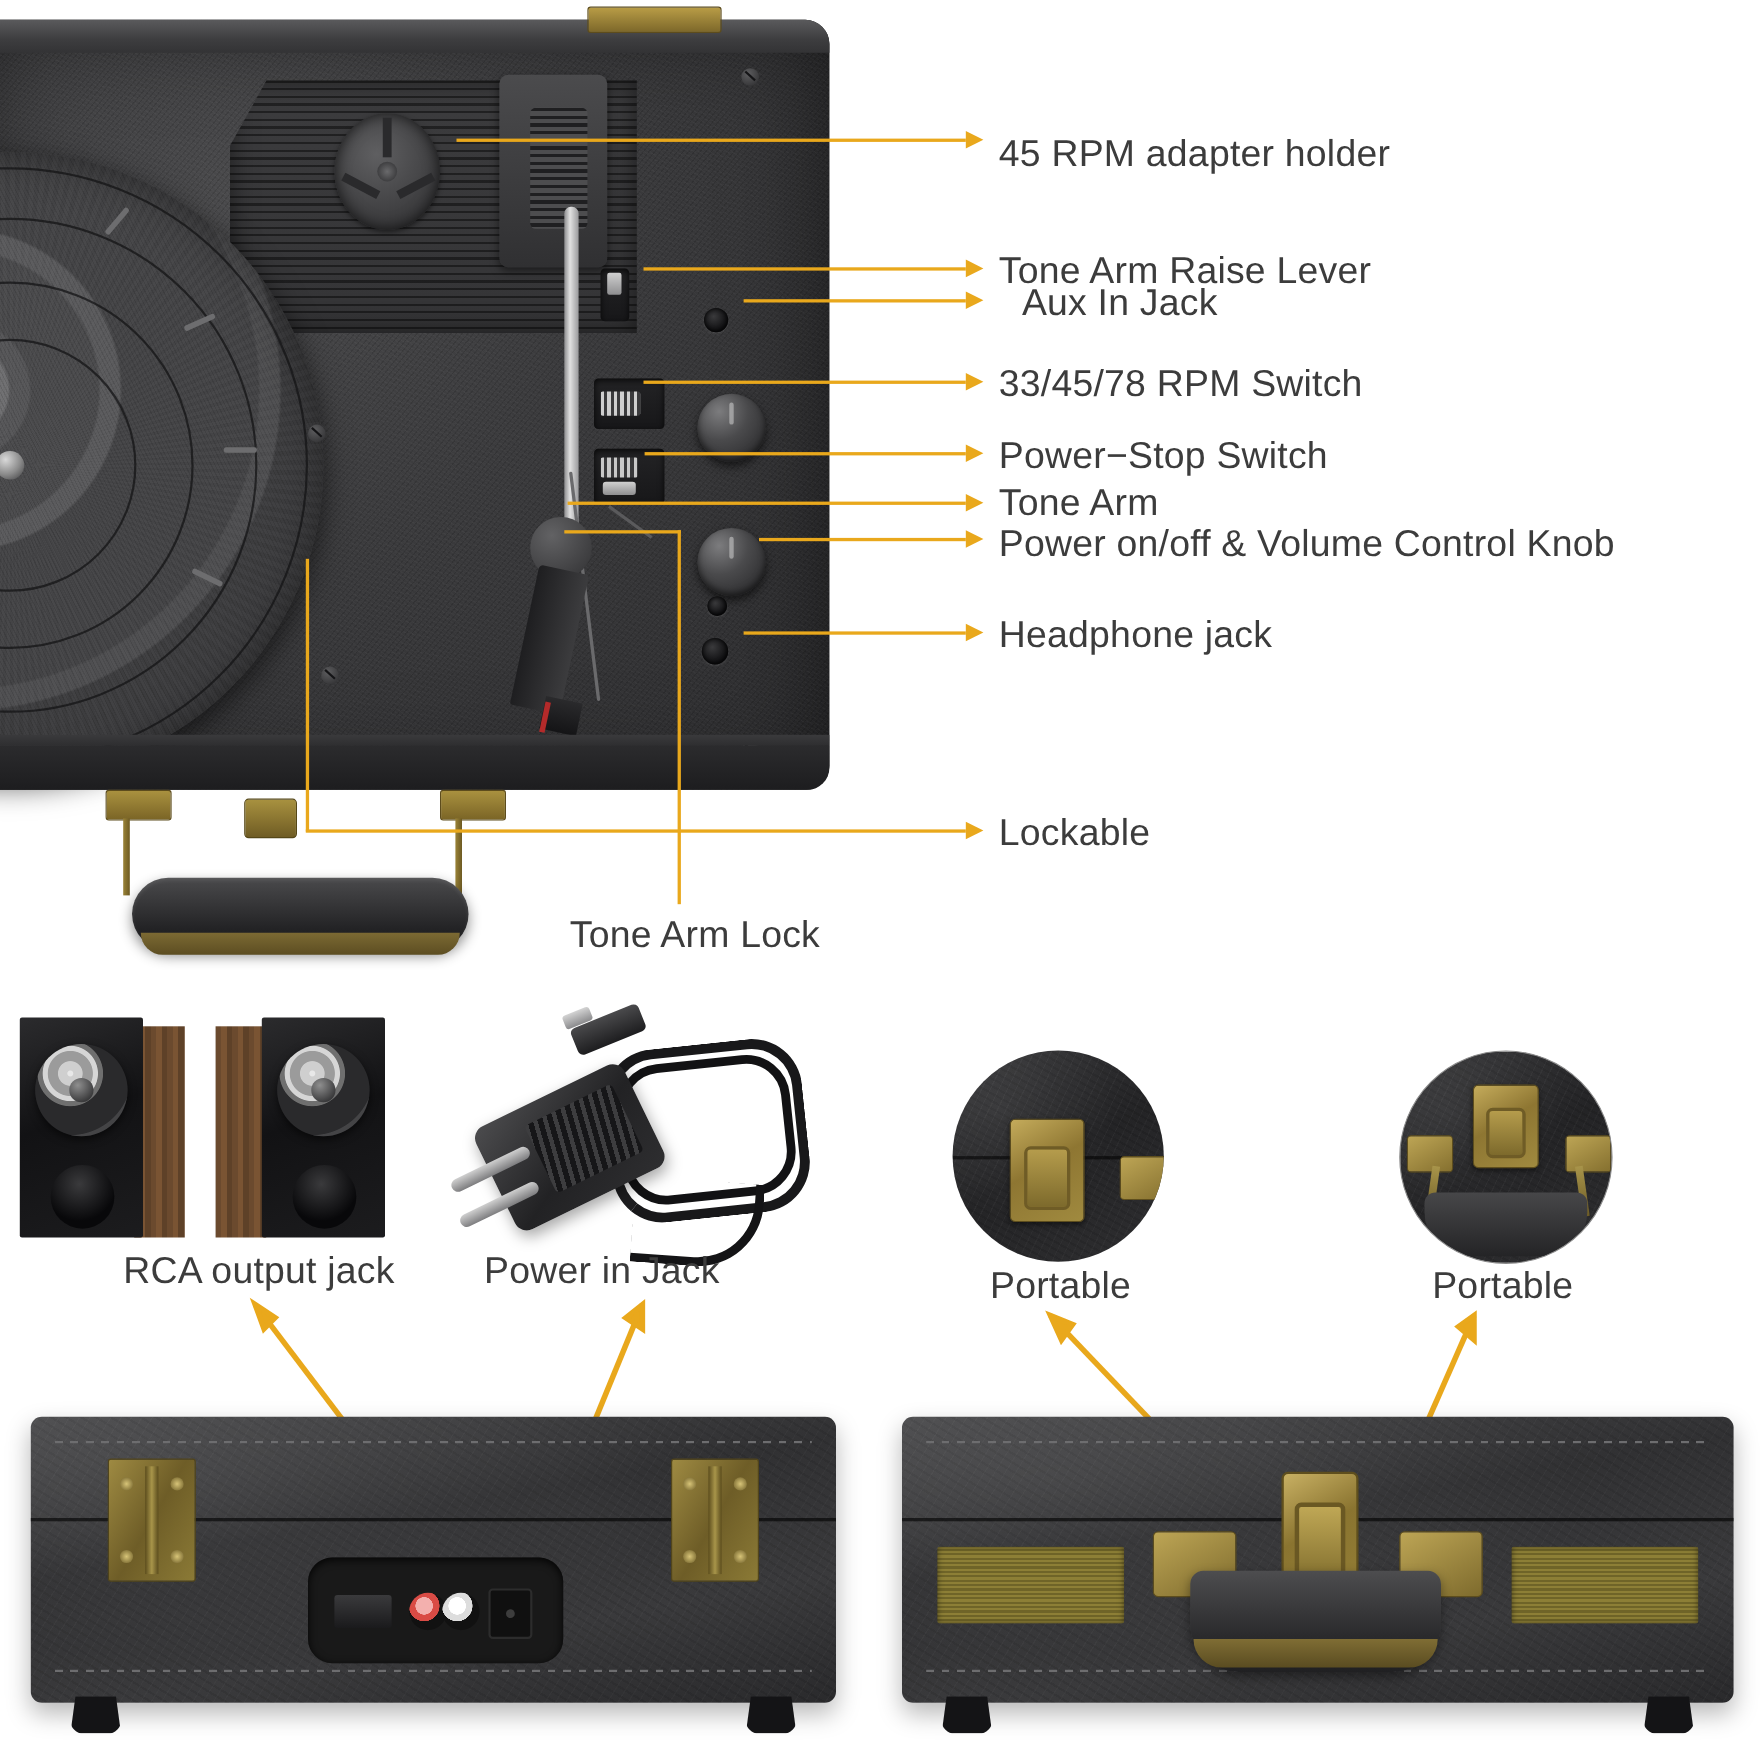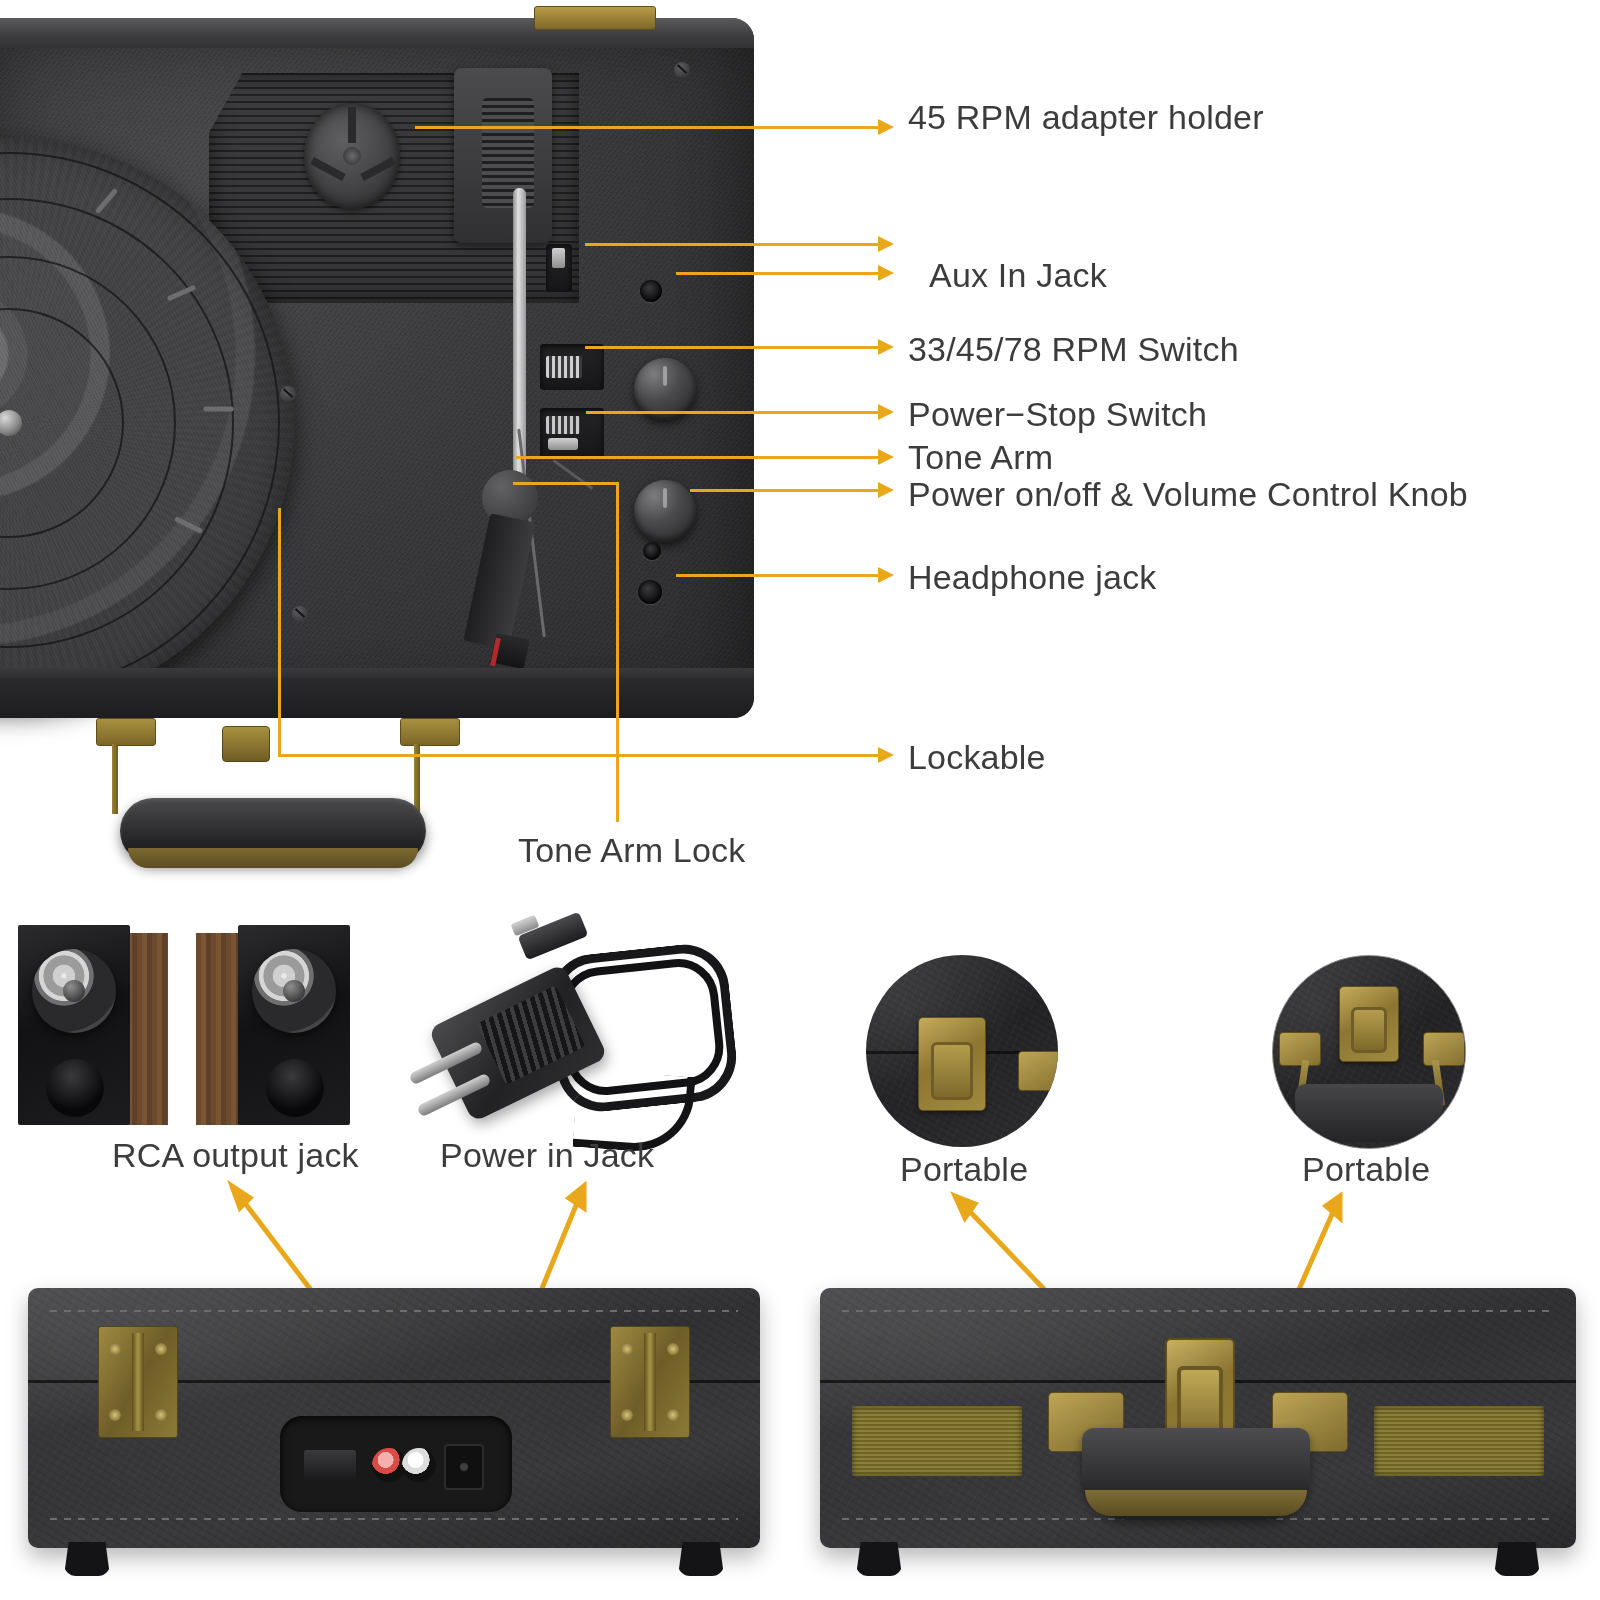--- a/index.html
+++ b/index.html
@@ -337,21 +337,22 @@
   <div class="lead" style="left:676px;top:574px;width:202px;"></div>
   <div class="arrowhead" style="left:878px;top:567px;"></div>
 
   <div class="leadv" style="left:278px;top:508px;height:248px;"></div>
   <div class="lead" style="left:278px;top:754px;width:600px;"></div>
   <div class="arrowhead" style="left:878px;top:747px;"></div>
 
   <div class="lead" style="left:513px;top:482px;width:106px;"></div>
   <div class="leadv" style="left:616px;top:482px;height:340px;"></div>
 
-  <div class="callout" style="left:908px;top:100px;">45 RPM adapter holder</div>
+  <div class="callout" style="left:908px;top:123px;">45 RPM adapter holder</div>
+  <div class="callout" style="left:908px;top:229px;">Tone Arm Raise Lever</div>
   <div class="callout" style="left:908px;top:258px;margin-left:21px;">Aux In Jack</div>
   <div class="callout" style="left:908px;top:332px;">33/45/78 RPM Switch</div>
   <div class="callout" style="left:908px;top:397px;">Power−Stop Switch</div>
   <div class="callout" style="left:908px;top:440px;">Tone Arm</div>
   <div class="callout" style="left:908px;top:477px;">Power on/off &amp; Volume Control Knob</div>
   <div class="callout" style="left:908px;top:560px;">Headphone jack</div>
   <div class="callout" style="left:908px;top:740px;">Lockable</div>
   <div class="callout" style="left:518px;top:833px;">Tone Arm Lock</div>
 
   <div class="spk-wrap">

